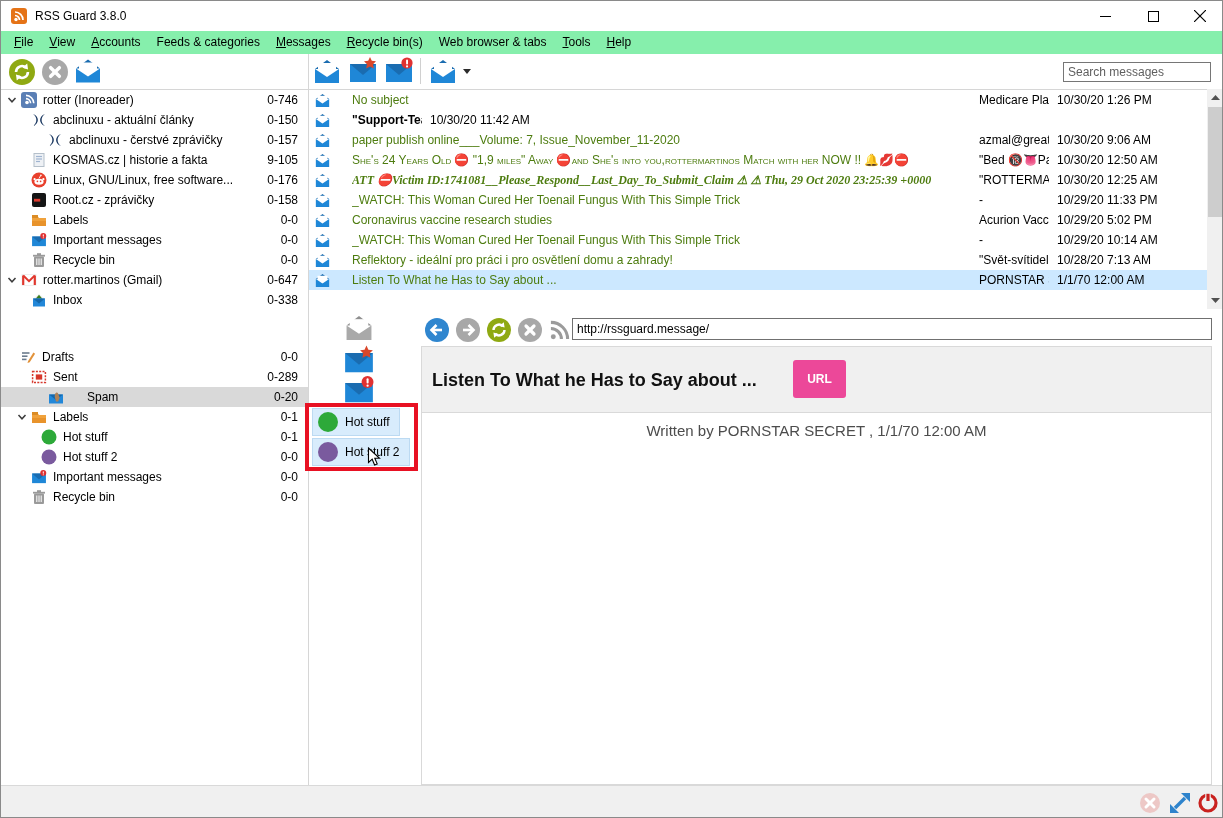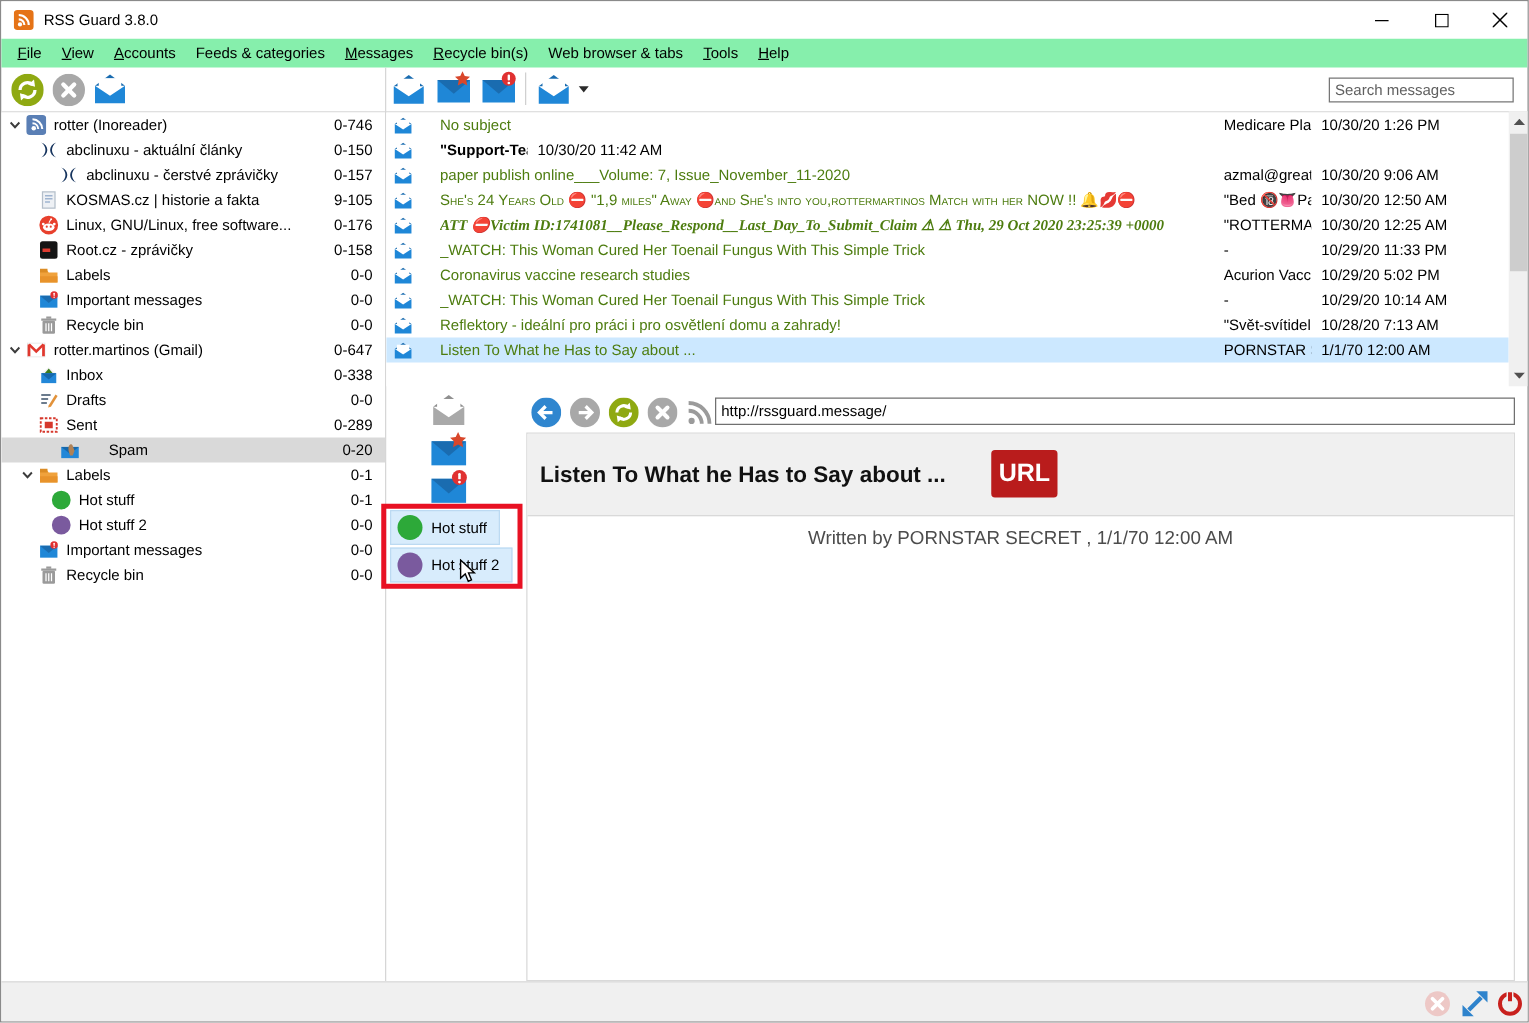--- a/index.html
+++ b/index.html
@@ -88,21 +88,21 @@
   #nav-refresh { left:486px; top:317px; } #nav-stop { left:517px; top:317px; }
   #nav-rss { left:548px; top:319px; width:21px; height:21px; }
   #url-input { position:absolute; left:571px; top:317px; width:640px; height:22px;
                border:1px solid #707070; padding:0 4px; font:12px "Liberation Sans",sans-serif; }
   #preview-pane { position:absolute; left:420px; top:345px; width:791px; height:439px;
                   background:#fff; border:1px solid #d9d9d9; }
   .pv-header { position:relative; height:66px; background:#f0f0f0; border-bottom:1px solid #d9d9d9; }
   .pv-title { position:absolute; left:10px; top:50%; transform:translateY(-50%);
               font-size:18px; font-weight:bold; color:#111; white-space:nowrap; }
   .pv-url-btn { position:absolute; left:371px; top:13px; width:53px; height:38px; border-radius:3px;
-                background:#b91c1c; color:#fff; font-size:20px; font-weight:bold;
+                background:#ec4899; color:#fff; font-size:12px; font-weight:bold;
                 display:flex; align-items:center; justify-content:center; cursor:default; }
   .pv-byline { margin-top:9px; text-align:center; color:#4c4c4c; font-size:15px; }
 
   
   .statusbar { position:absolute; left:0; top:784px; width:1223px; height:34px;
                background:#f0f0f0; border-top:1px solid #d9d9d9; }
   .stbtn { position:absolute; width:22px; height:22px; top:6px; }
   #sb-close { left:1138px; } #sb-expand { left:1168px; } #sb-power { left:1196px; }
 </style>
 </head>
@@ -355,21 +355,21 @@
         <svg viewBox="0 0 16 16" width="16" height="16">
           <polygon points="2,6.5 8,1.8 14,6.5" fill="#f4f4f4"></polygon>
           <polygon points="8,2.8 11.4,6.8 4.6,6.8" fill="#3c7d1e"></polygon>
           <rect x="2" y="6.5" width="12" height="8" fill="#2287d8"></rect>
           <polygon points="2,6.5 8,11.5 14,6.5" fill="#1668ab"></polygon>
         </svg>
       </span>
       <span class="feed-label">Inbox</span>
       <span class="feed-count">0-338</span>
     </div>
-    <div class="feed-row" style="padding-left: 16px;">
+    <div class="feed-row" style="padding-left: 5px; margin-top: 37px;">
       <span class="chev"></span>
       <span class="ic feed-ic">
         <svg viewBox="0 0 16 16" width="16" height="16">
           <line x1="2" y1="4" x2="9.5" y2="4" stroke="#6b7b8d" stroke-width="1.6"></line>
           <line x1="2" y1="7.2" x2="7.5" y2="7.2" stroke="#6b7b8d" stroke-width="1.6"></line>
           <line x1="2" y1="10.4" x2="6.5" y2="10.4" stroke="#6b7b8d" stroke-width="1.6"></line>
           <path d="M8 12.2 L13.4 3.6 L15.1 4.8 L9.7 13.3 L7.5 14 Z" fill="#e2923a"></path>
         </svg>
       </span>
       <span class="feed-label">Drafts</span>

